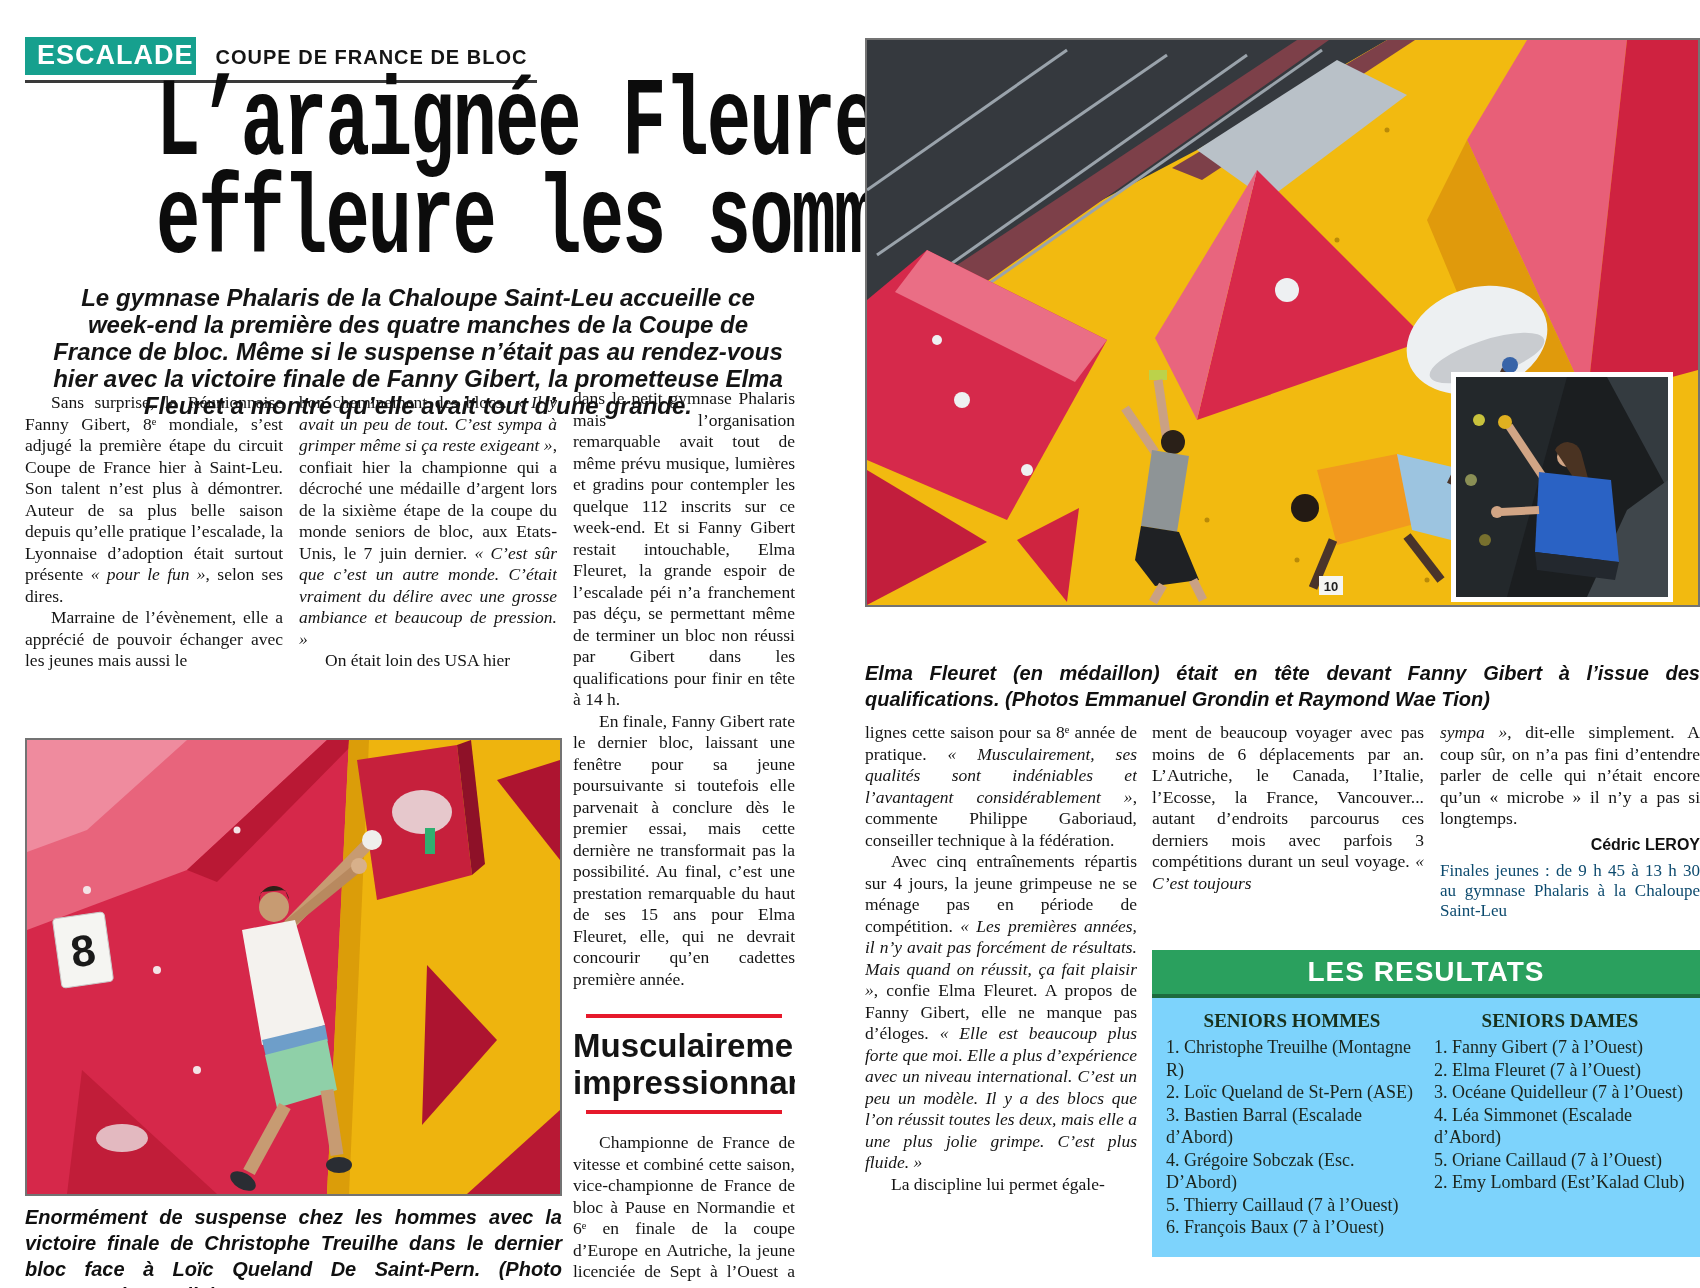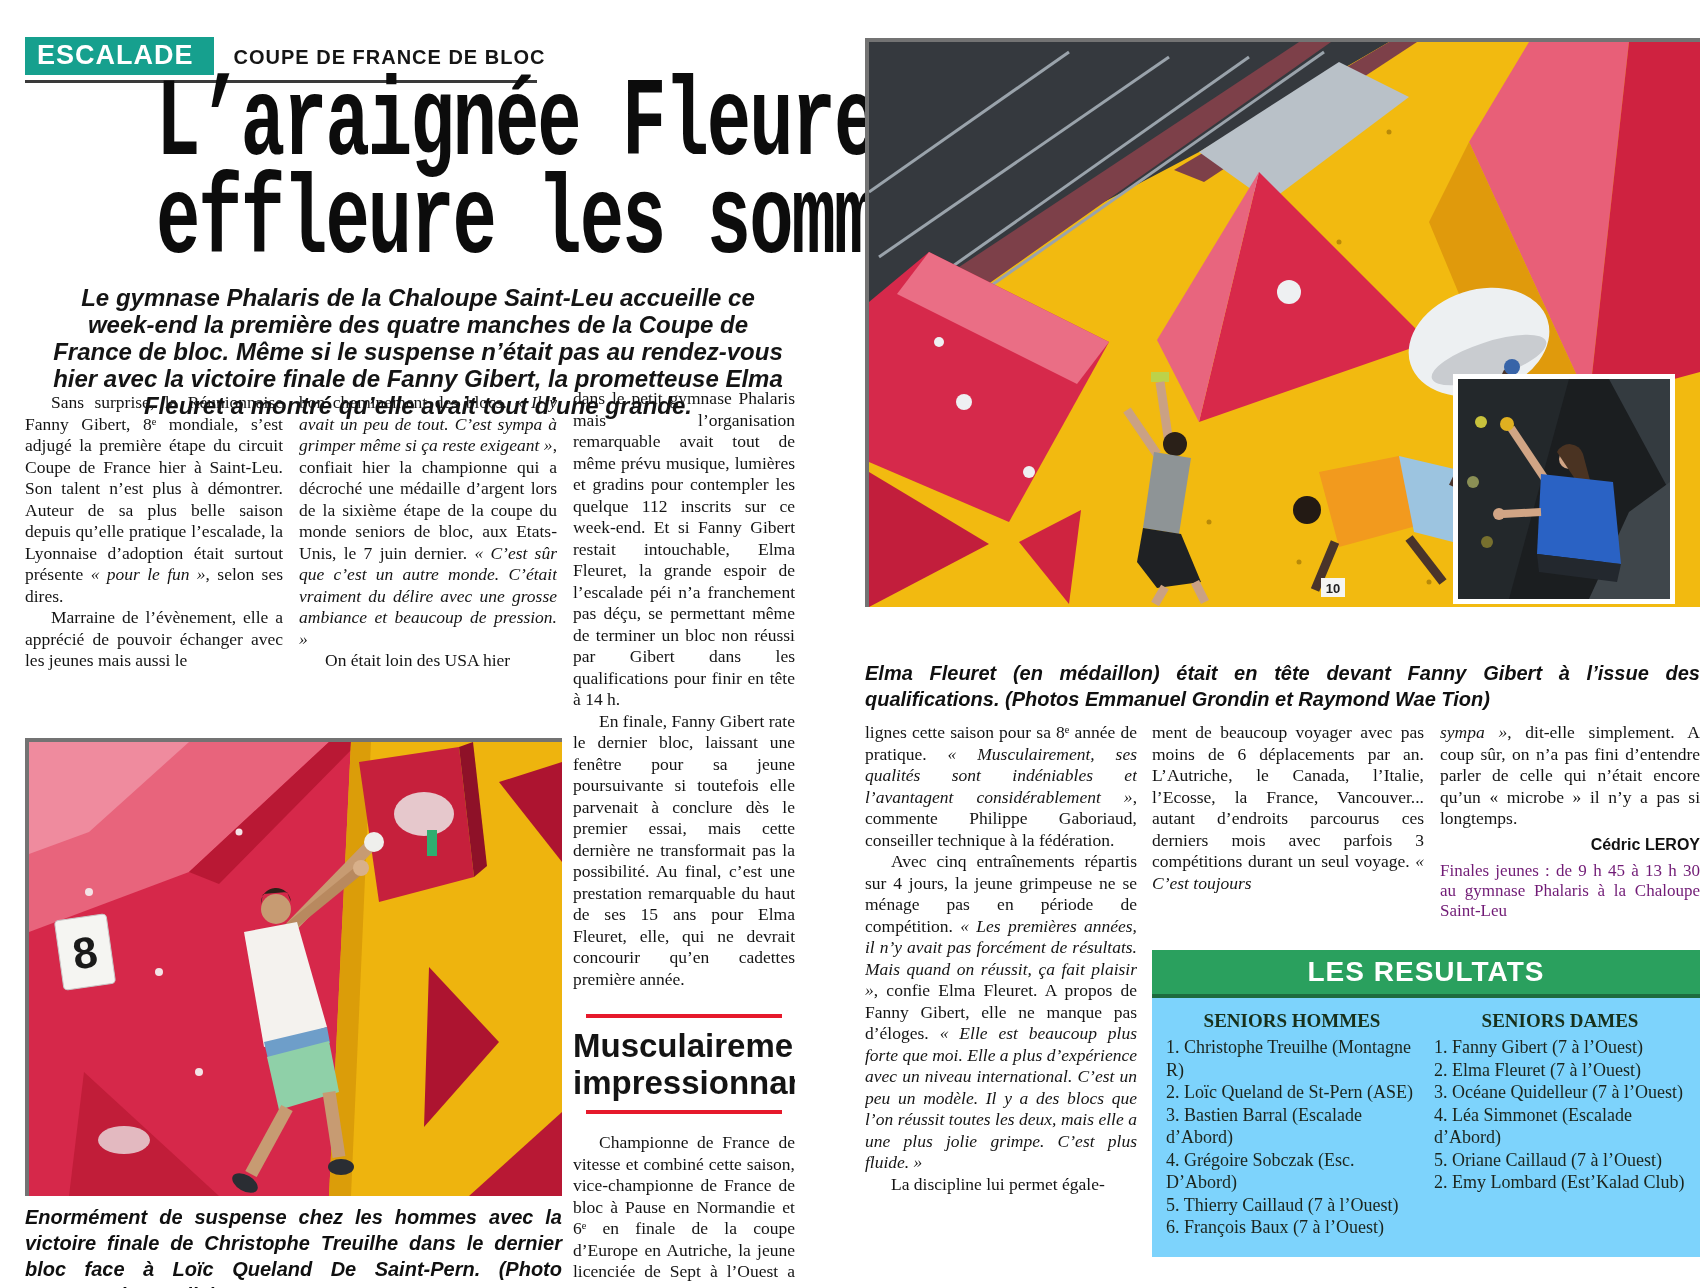--- a/index.html
+++ b/index.html
@@ -2,21 +2,21 @@
 <html lang="fr"><head>
 <meta charset="utf-8">
 <style>
   html,body{margin:0;padding:0;background:#ffffff;}
   body{width:1700px;height:1288px;overflow:hidden;position:relative;
        font-family:"Liberation Serif",serif;color:#111;}
   .abs{position:absolute;}
 
   
   .kicker-tag{background:#16a08e;color:#fff;font-family:"Liberation Sans",sans-serif;
-    font-weight:bold;font-size:27px;padding:3px 20px 5px 12px;letter-spacing:1px;}
+    font-weight:bold;font-size:27px;padding:3px 2px 5px 12px;letter-spacing:1px;}
   .kicker-title{font-family:"Liberation Sans",sans-serif;font-weight:bold;font-size:20px;
     color:#151515;letter-spacing:1px;}
   .kicker-rule{background:#3a3a3a;height:3px;}
 
   
   .headline{width:770px;text-align:center;font-family:"Liberation Sans",sans-serif;
     font-weight:bold;color:#0c0c0c;}
   .headline .hl-line{display:block;font-size:112px;line-height:98px;white-space:nowrap;
     letter-spacing:-3px;transform:scaleX(0.66);transform-origin:50% 50%;}
 
@@ -31,32 +31,32 @@
   .col p.indent{text-indent:26px;}
   .col p + p{margin-top:0px;}
 
   
   .subhead-rule{height:4px;background:#e6192b;width:88%;margin:0 auto;}
   .subhead{font-family:"Liberation Sans",sans-serif;font-weight:bold;font-size:33px;
     line-height:37px;text-align:center;color:#141414;margin:9px 0;}
   .subhead-wrap{margin:24px 0 18px 0;}
 
   
-  .photo-frame{border:4px solid #737373;box-sizing:border-box;background:#22c55e;}
+  .photo-frame{border:2px solid #737373;box-sizing:border-box;background:#22c55e;}
   .photo-frame svg{display:block;}
 
   
   .caption{font-family:"Liberation Sans",sans-serif;font-weight:bold;font-style:italic;
     font-size:20px;line-height:26px;color:#101010;text-align:justify;}
 
   
   .byline{font-family:Liberation Sans, sans-serif;font-weight:bold;font-size:16px;
     text-align:right;color:#111;}
   .agenda{font-family:"Liberation Serif",serif;font-size:17px;line-height:20px;
-    text-align:justify;color:#701a75;}
+    text-align:justify;color:#0c4a6e;}
 
   
   .results-header{background:#2aa05e;border-bottom:4px solid #1d6b3e;color:#fff;
     font-family:"Liberation Sans",sans-serif;font-weight:bold;font-size:28px;
     letter-spacing:1px;display:flex;align-items:center;justify-content:center;height:44px;}
   .results-body{background:#7dd3fc;display:flex;padding:12px 6px 18px 6px;}
   .results-col{width:50%;padding:0 8px;font-family:"Liberation Serif",serif;}
   .results-col h3{margin:0 0 4px 0;text-align:center;font-size:19px;color:#17301b;}
   .results-col div{font-size:18px;line-height:22.5px;color:#1c241c;}
 </style>

